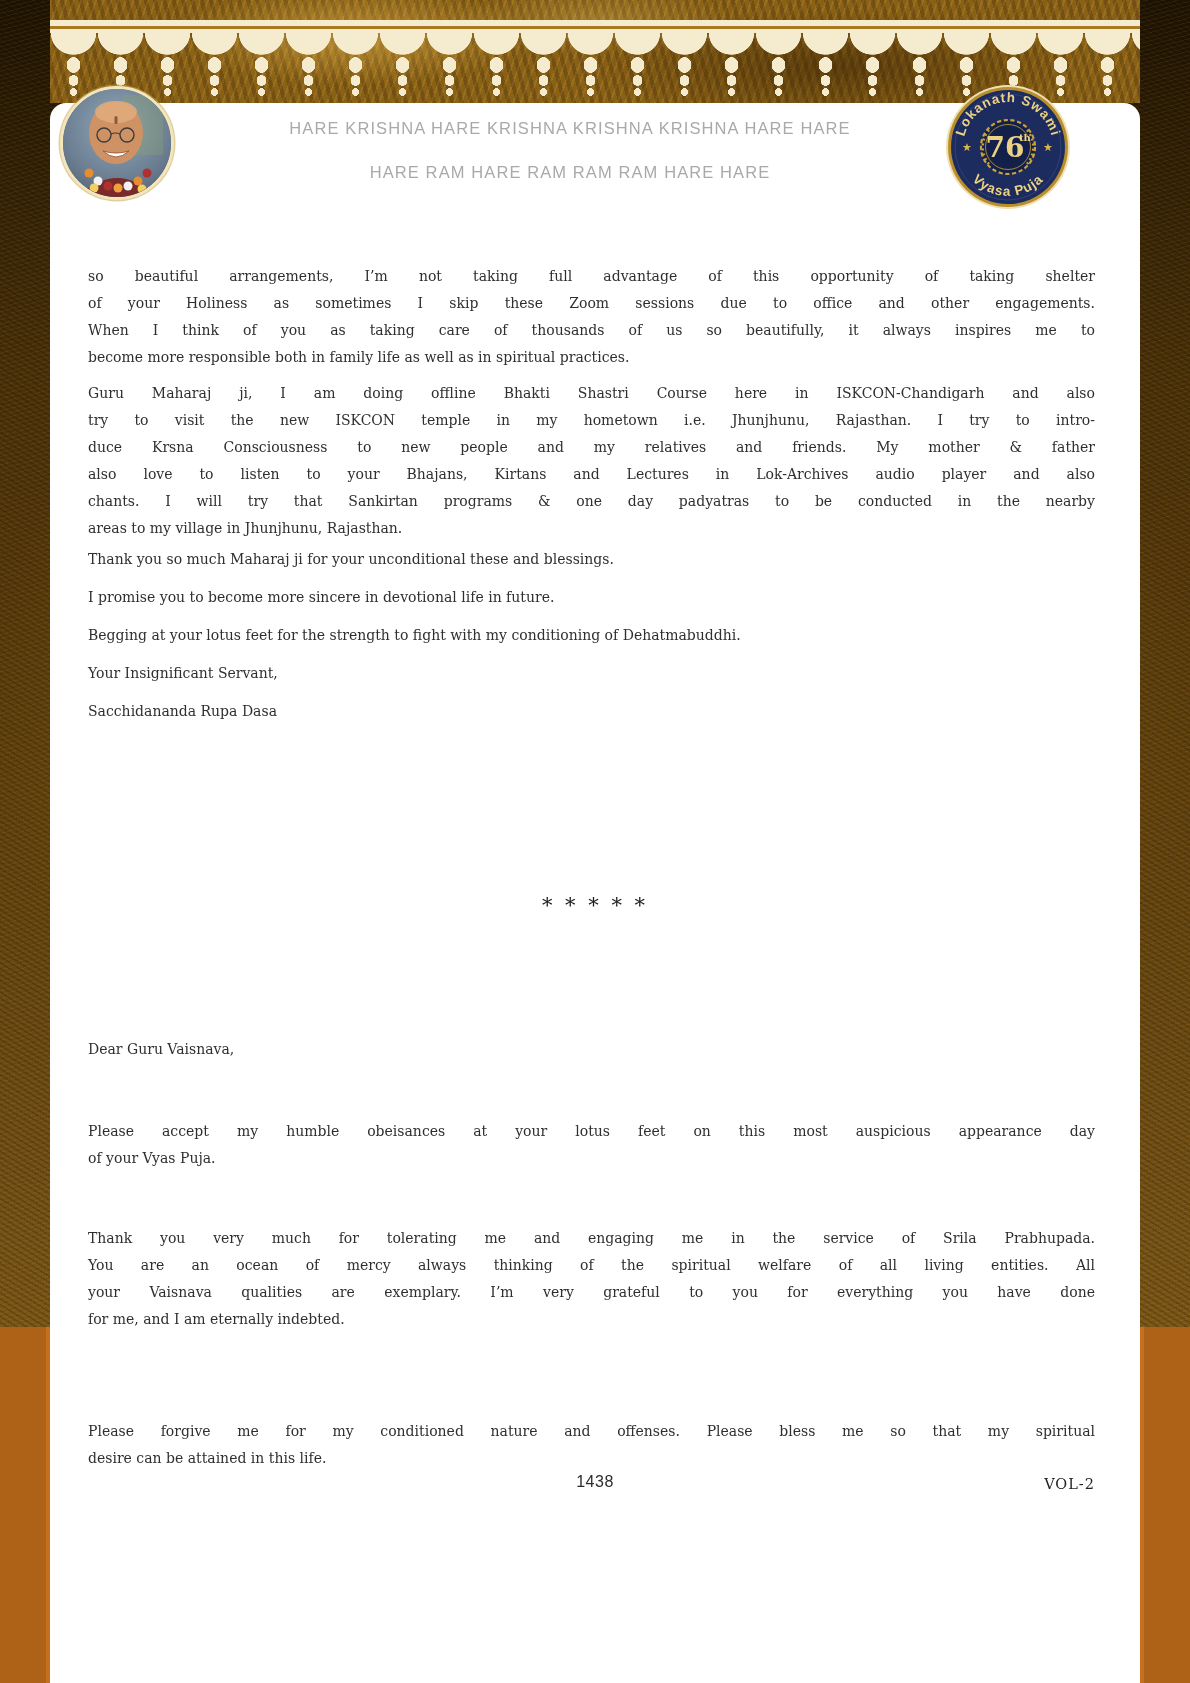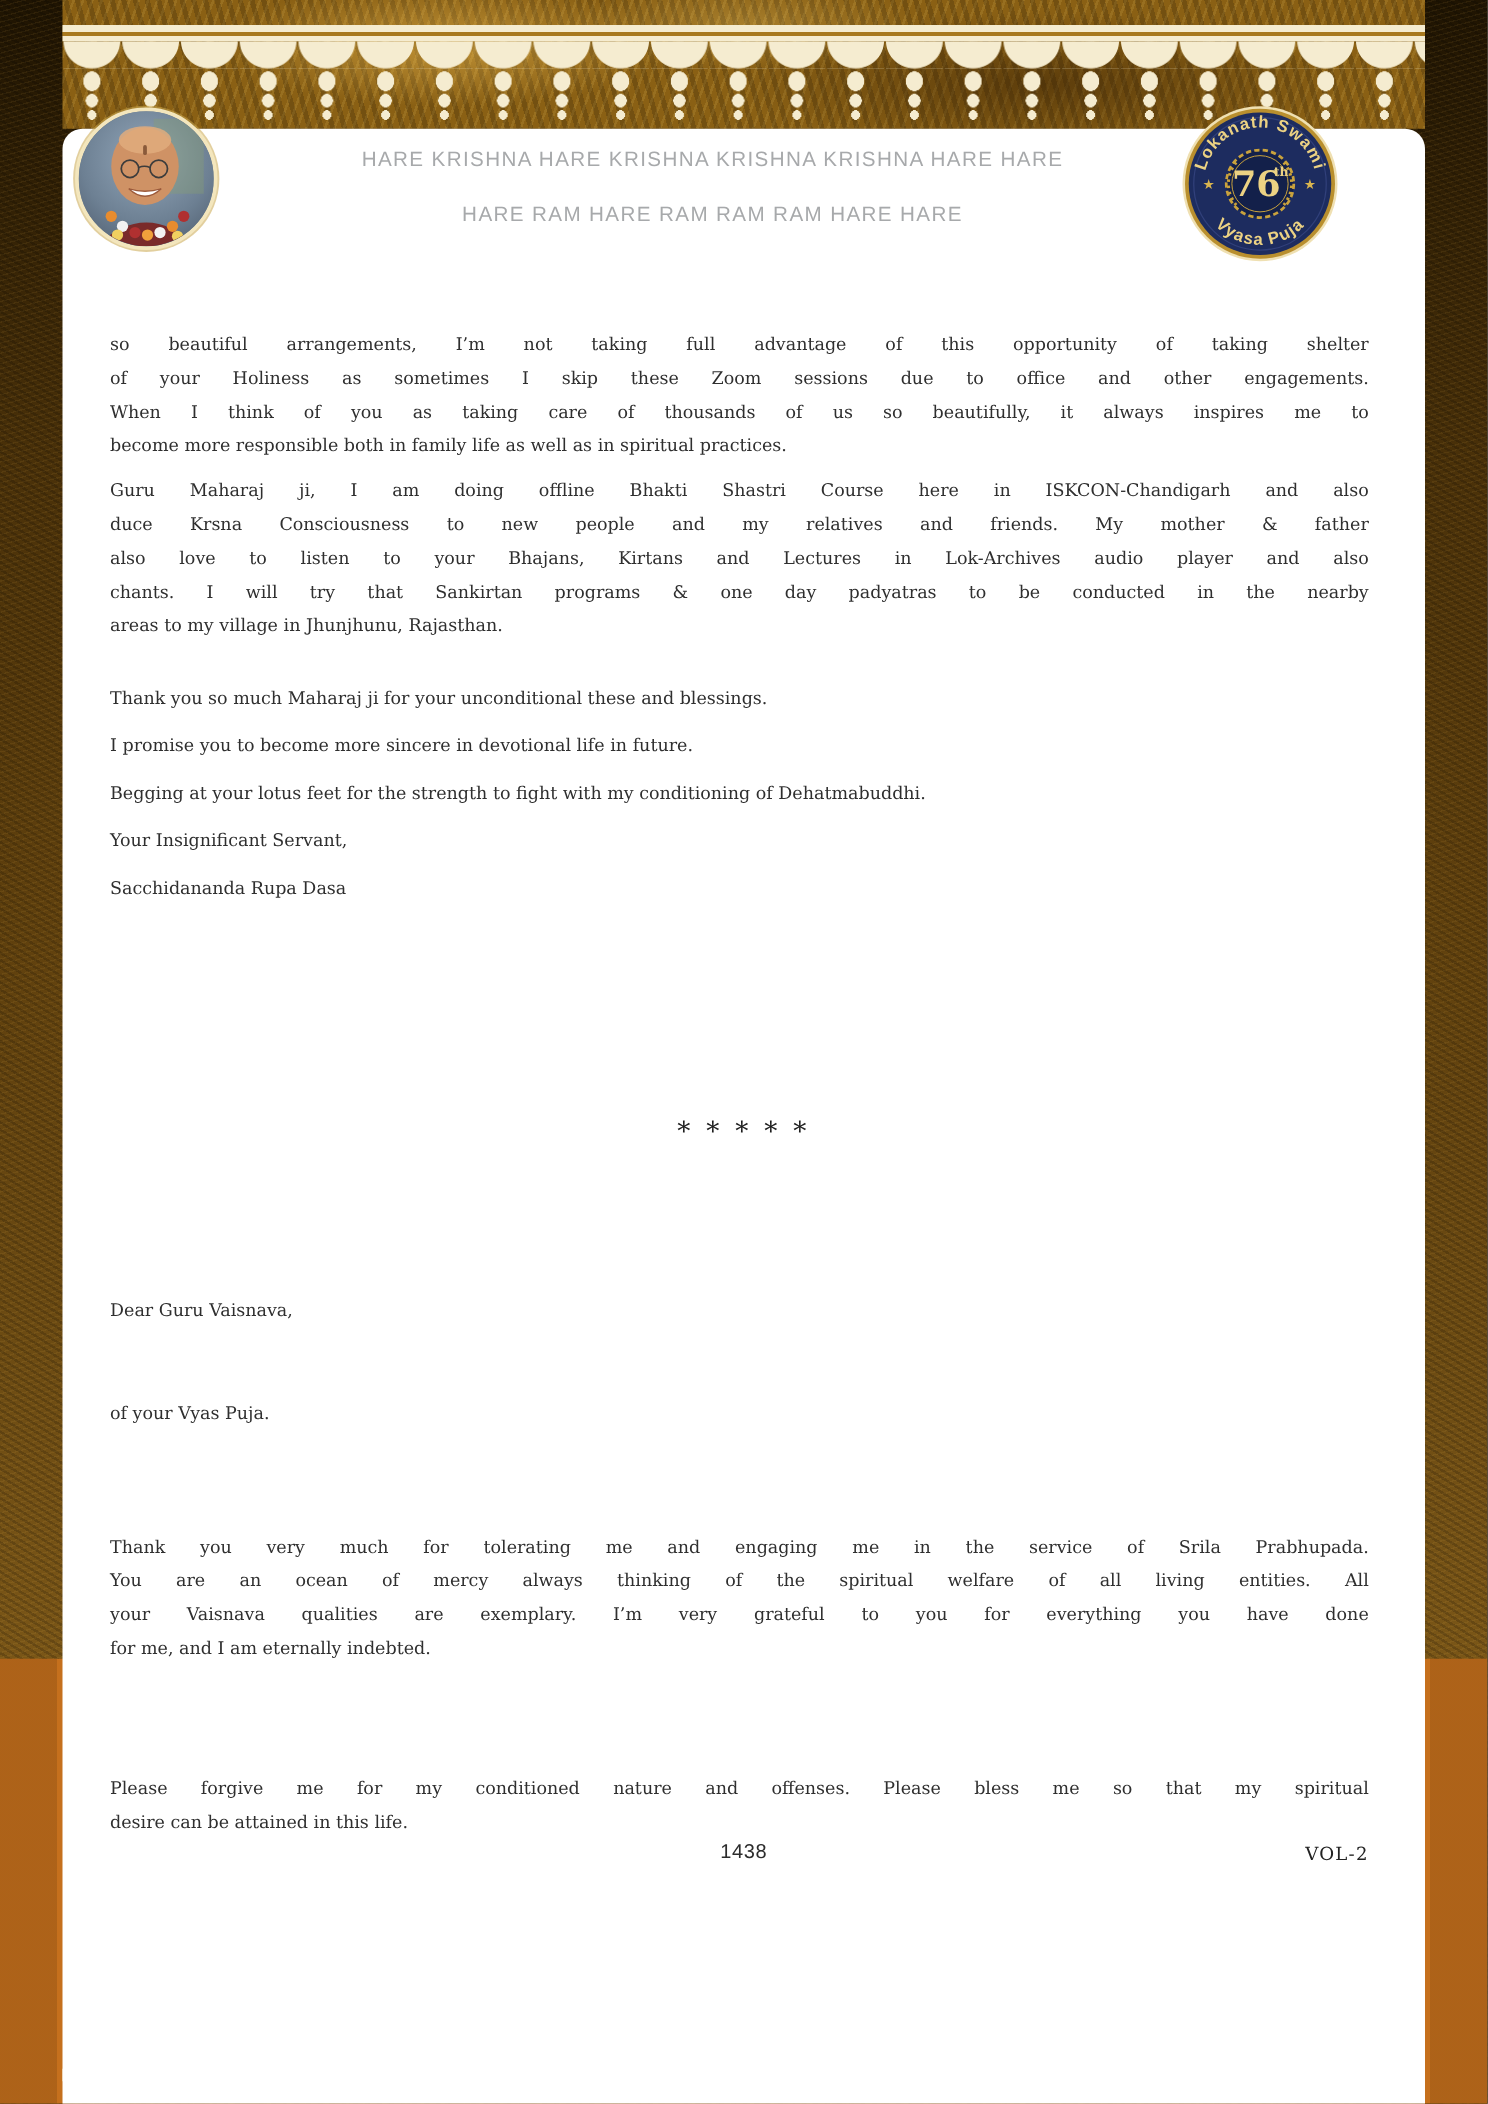--- a/index.html
+++ b/index.html
@@ -143,20 +143,21 @@
     </div>
 
     <div class="para p1">
         <div class="line">so beautiful arrangements, I’m not taking full advantage of this opportunity of taking shelter</div>
         <div class="line">of your Holiness as sometimes I skip these Zoom sessions due to office and other engagements.</div>
         <div class="line">When I think of you as taking care of thousands of us so beautifully, it always inspires me to</div>
         <div class="line">become more responsible both in family life as well as in spiritual practices.</div>
       </div>
     <div class="para p2">
         <div class="line">Guru Maharaj ji, I am doing offline Bhakti Shastri Course here in ISKCON-Chandigarh and also</div>
+        <div class="line">try to visit the new ISKCON temple in my hometown i.e. Jhunjhunu, Rajasthan. I try to intro-</div>
         <div class="line">duce Krsna Consciousness to new people and my relatives and friends. My mother &amp; father</div>
         <div class="line">also love to listen to your Bhajans, Kirtans and Lectures in Lok-Archives audio player and also</div>
         <div class="line">chants. I will try that Sankirtan programs &amp; one day padyatras to be conducted in the nearby</div>
         <div class="line">areas to my village in Jhunjhunu, Rajasthan.</div>
       </div>
     <div class="para p3">
         <div class="line">Thank you so much Maharaj ji for your unconditional these and blessings.</div>
       </div>
     <div class="para p4">
         <div class="line">I promise you to become more sincere in devotional life in future.</div>
@@ -170,20 +171,21 @@
     <div class="para p7">
         <div class="line">Sacchidananda Rupa Dasa</div>
       </div>
 
     <div class="stars">* * * * *</div>
 
     <div class="para salutation">
         <div class="line">Dear Guru Vaisnava,</div>
       </div>
     <div class="para p10">
+        <div class="line">Please accept my humble obeisances at your lotus feet on this most auspicious appearance day</div>
         <div class="line">of your Vyas Puja.</div>
       </div>
     <div class="para p11">
         <div class="line">Thank you very much for tolerating me and engaging me in the service of Srila Prabhupada.</div>
         <div class="line">You are an ocean of mercy always thinking of the spiritual welfare of all living entities. All</div>
         <div class="line">your Vaisnava qualities are exemplary. I’m very grateful to you for everything you have done</div>
         <div class="line">for me, and I am eternally indebted.</div>
       </div>
     <div class="para p12">
         <div class="line">Please forgive me for my conditioned nature and offenses. Please bless me so that my spiritual</div>

